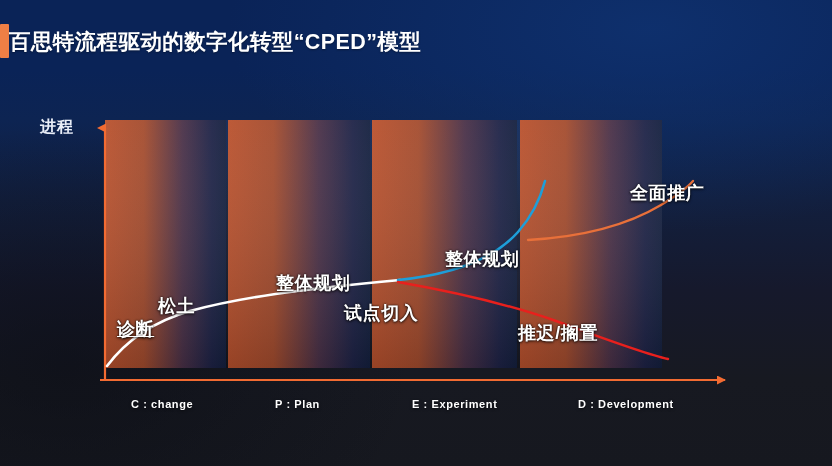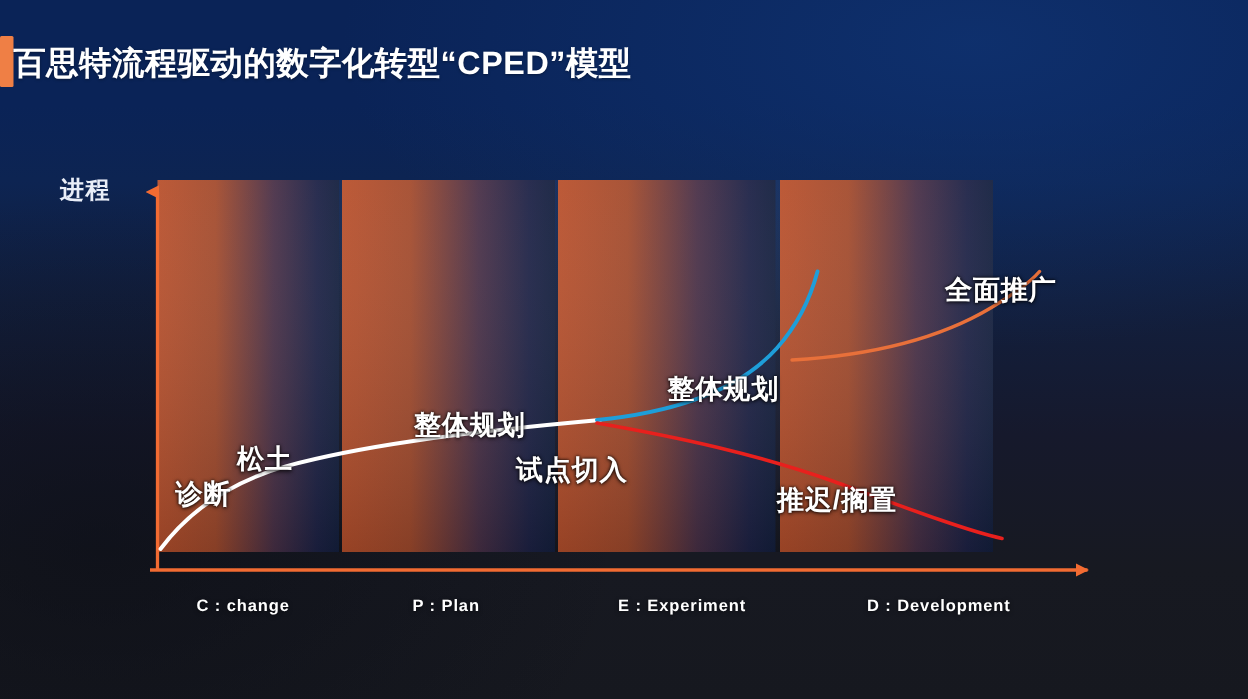--- a/index.html
+++ b/index.html
@@ -145,21 +145,21 @@
       <path d="M107,366 C125,342 152,322 190,311 C238,298 300,289 400,280" fill="none" stroke="#ffffff" stroke-width="2.6" stroke-linecap="round"></path>
 
       <path d="M398,280 C448,275 492,261 518,232 C534,214 541,196 545,181" fill="none" stroke="#1e9ed9" stroke-width="2.6" stroke-linecap="round"></path>
 
       <path d="M398,282 C455,292 505,303 556,321 C605,339 645,354 668,359" fill="none" stroke="#e8201d" stroke-width="2.4" stroke-linecap="round"></path>
 
       <path d="M528,240 C580,237 626,226 661,205 C679,194 688,187 693,181" fill="none" stroke="#e8703a" stroke-width="2.3" stroke-linecap="round"></path>
     </svg>
   </div>
 
-  <div class="curve-label" style="left:117px; top:317px;">诊断</div>
+  <div class="curve-label" style="left:117px; top:317px;text-decoration:underline;">诊断</div>
   <div class="curve-label" style="left:158px; top:294px;">松土</div>
   <div class="curve-label" style="left:276px; top:271px;text-align:center;">整体规划</div>
   <div class="curve-label" style="left:344px; top:301px;">试点切入</div>
   <div class="curve-label" style="left:445px; top:247px;">整体规划</div>
   <div class="curve-label" style="left:630px; top:181px;">全面推广</div>
   <div class="curve-label" style="left:518px; top:321px;">推迟/搁置</div>
 
   <div class="stage-label" style="left:131px;">C : change</div>
   <div class="stage-label" style="left:275px;">P : Plan</div>
   <div class="stage-label" style="left:578px;">D : Development</div>

